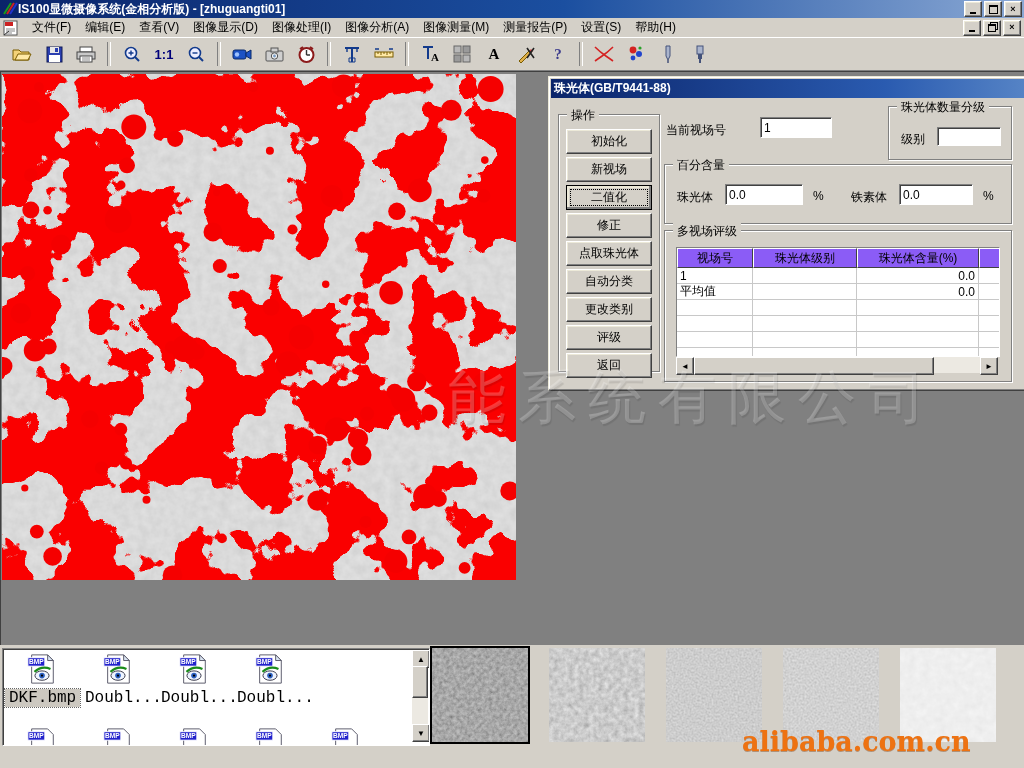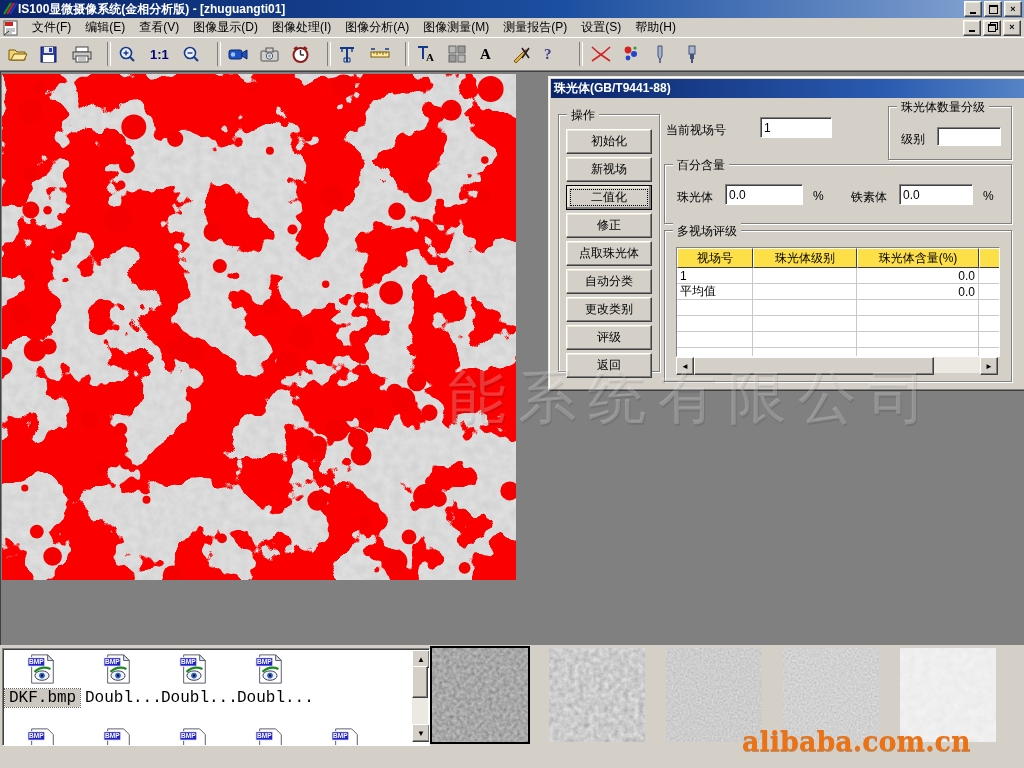--- a/index.html
+++ b/index.html
@@ -21,21 +21,21 @@
   .minglyph{width:6px;height:2px;background:#000;margin-top:7px}
 
   
   .menubar{position:absolute;left:0;top:18px;width:1024px;height:20px;background:#d4d0c8;display:flex;align-items:center;border-bottom:1px solid #fff;box-sizing:border-box}
   .menubar .mitem{padding:2px 7px;white-space:nowrap}
   .mdocicon{margin:0 4px 0 3px}
   .mdi-btns{margin-left:auto;display:flex;margin-right:3px}
 
   
   .toolbar{position:absolute;left:0;top:38px;width:1024px;height:33px;background:#d4d0c8;display:flex;align-items:center;padding-left:6px;box-sizing:border-box;border-bottom:1px solid #808080}
-  .tbtn{width:28px;height:26px;margin:0 1px;display:flex;align-items:center;background:#d4d0c8;border:1px solid transparent}
+  .tbtn{width:28px;height:26px;margin:0 1px;display:flex;align-items:center;justify-content:center;background:#d4d0c8;border:1px solid transparent}
   .tsep{width:2px;height:24px;margin:0 5px;border-left:1px solid #808080;border-right:1px solid #fff}
   .tlabel{font-weight:bold;color:#00007a;font-size:13px}
   .tlabel.black{color:#000;font-size:15px;font-family:"Liberation Serif",serif}
   .tlabel.q{color:#3a3a8c;font-size:15px;font-family:"Liberation Serif",serif}
 
   
   .workspace{position:absolute;left:0;top:71px;width:1024px;height:574px;background:#808080;box-shadow:inset 1px 1px 0 #404040;overflow:hidden}
   .micrograph{position:absolute;left:2px;top:3px;width:514px;height:506px}
   .wm-company{position:absolute;left:448px;top:288px;font-size:58px;letter-spacing:12px;color:rgba(255,255,255,0.22);text-shadow:1px 2px 1px rgba(0,0,0,0.10);white-space:nowrap;pointer-events:none;z-index:30;font-family:"Liberation Serif",serif}
 
@@ -52,21 +52,21 @@
 
   .lbl{position:absolute;font-size:12px;white-space:nowrap}
   .grade-group{left:336px;top:6px;width:122px;height:52px}
   .pct-group{left:112px;top:64px;width:346px;height:58px}
   .mf-group{left:112px;top:130px;width:346px;height:150px}
 
   .mtable{position:absolute;left:11px;top:16px;width:322px;height:108px;background:#fff;border:1px solid;border-color:#808080 #fff #fff #808080;overflow:hidden}
   .mt-inner{position:absolute;left:0;top:0;width:440px}
   .mt-row{display:flex;height:16px}
   .mt-row.hdr{height:20px}
-  .hcell{box-sizing:border-box;background:#fde047;border:1px solid;border-color:#fff #404040 #404040 #fff;display:flex;align-items:center;justify-content:center;font-size:12px;white-space:nowrap;overflow:hidden}
+  .hcell{box-sizing:border-box;background:#8b5cf6;border:1px solid;border-color:#fff #404040 #404040 #fff;display:flex;align-items:center;justify-content:center;font-size:12px;white-space:nowrap;overflow:hidden}
   .ccell{box-sizing:border-box;border-right:1px solid #c8c8c8;border-bottom:1px solid #c8c8c8;font-size:12px;padding:0 3px;display:flex;align-items:center;white-space:nowrap;overflow:hidden}
   .ccell.num{justify-content:flex-end}
   .c0{width:76px}.c1{width:104px}.c2{width:122px}.c3{width:138px}
 
   .hscroll{position:absolute;left:11px;top:126px;width:322px;height:16px;background:#ece9e2;display:flex}
   .sbtn{width:16px;height:16px;display:flex;align-items:center;justify-content:center;font-size:8px;color:#000;background:#d4d0c8;border:1px solid;border-color:#fff #404040 #404040 #fff;box-shadow:inset -1px -1px 0 #808080}
   .hthumb{width:238px;height:16px;background:#d4d0c8;border:1px solid;border-color:#fff #404040 #404040 #fff;box-shadow:inset -1px -1px 0 #808080}
 
   
   .bottombar{position:absolute;left:0;top:645px;width:1024px;height:103px;background:#d4d0c8}

